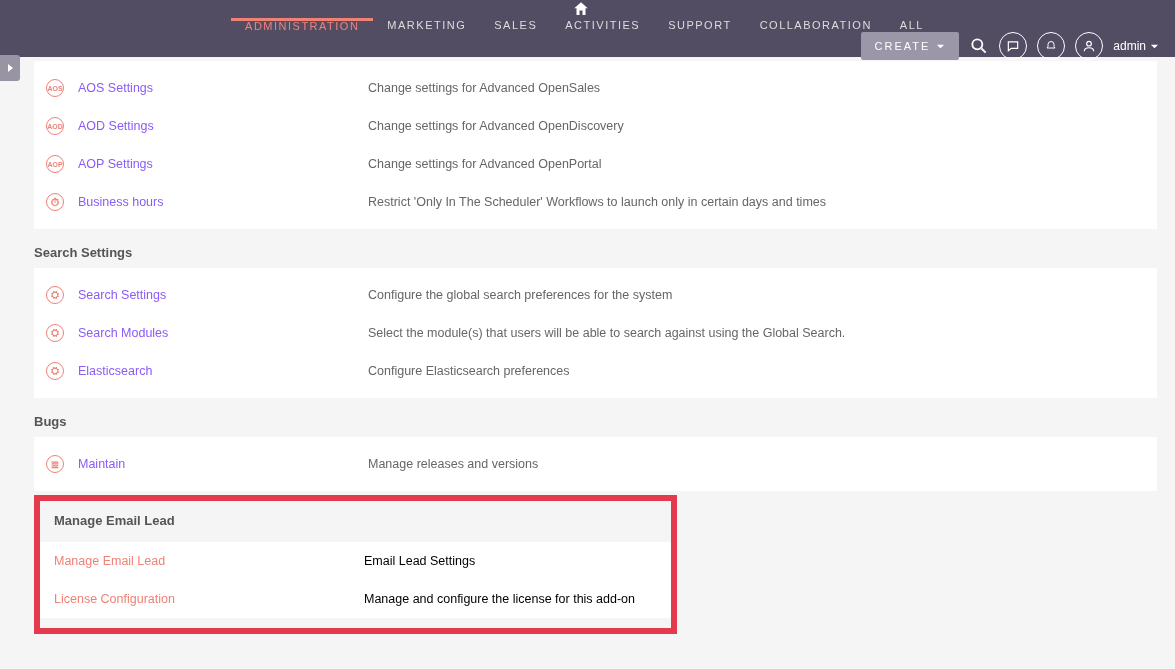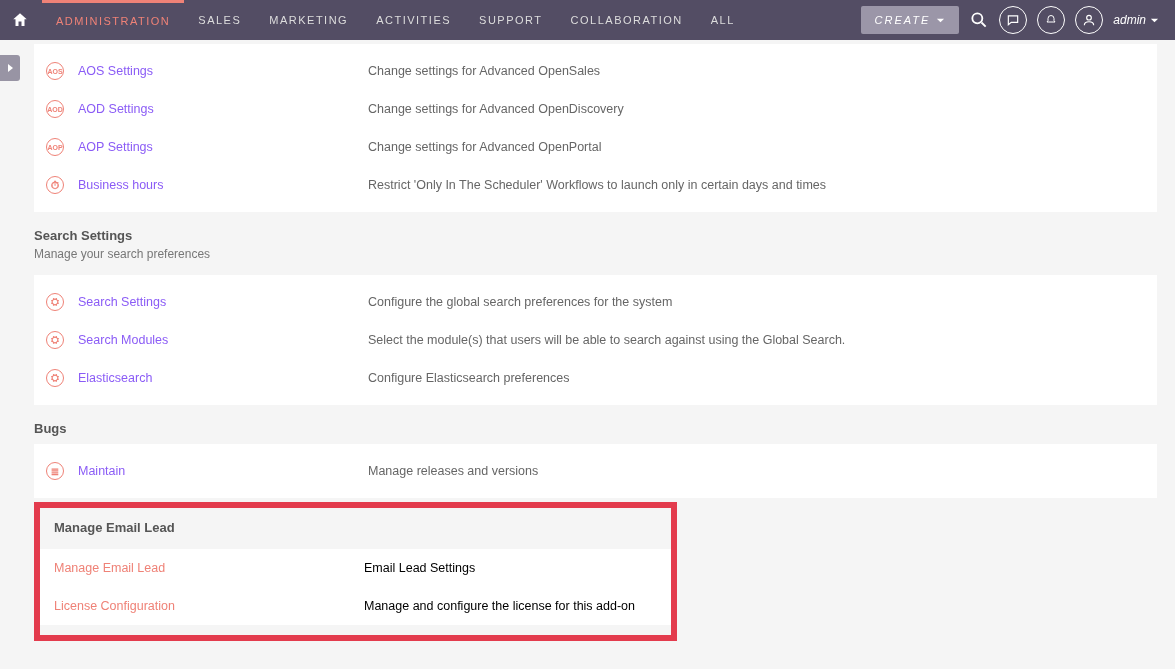--- a/index.html
+++ b/index.html
@@ -6,27 +6,28 @@
   body {
     font-family: "Helvetica Neue", Arial, sans-serif;
     font-size: 13px;
     color: #555;
     background: #f5f5f5;
     width: 1175px;
   }
 
   
   .navbar {
-    height: 40px;
+    height: 57px;
     background: #534d64;
     display: flex;
     align-items: center;
     color: #fff;
     padding: 0 16px 0 6px;
     position: relative;
+    flex-direction: column;
   }
   .navbar .home-icon {
     width: 28px; height: 28px;
     display: flex; align-items: center; justify-content: center;
     color: #fff; cursor: pointer;
     margin-right: 4px;
   }
   .nav-menu { display: flex; height: 100%; align-items: center; margin-left: 4px; }
   .nav-item {
     padding: 0 14px;
@@ -36,21 +37,21 @@
     height: 100%;
     display: flex; align-items: center;
     cursor: pointer;
     text-transform: uppercase;
   }
   .nav-item.active {
     color: #ef8277;
     border-top: 3px solid #ef8277;
     margin-top: -1px;
   }
-  .nav-right { margin-left: auto; display: flex; align-items: center; gap: 10px; font-style: italic; }
+  .nav-right { margin-left: auto; display: flex; align-items: center; gap: 10px; }
   .create-btn {
     background: #9b96a8;
     color: #fff;
     padding: 8px 14px;
     letter-spacing: 2px;
     font-size: 11px;
     display: flex; align-items: center; gap: 6px;
     cursor: pointer;
     border-radius: 2px;
   }
@@ -155,22 +156,22 @@
 <body>
 
 <div class="navbar">
   <div class="home-icon">
     <svg width="18" height="18" viewBox="0 0 24 24" fill="#fff">
         <path d="M12 3l9 8h-3v9h-4v-6h-4v6H6v-9H3z"></path>
       </svg>
   </div>
   <div class="nav-menu">
     <div class="nav-item active">ADMINISTRATION</div>
+    <div class="nav-item">MARKETING</div>
     <div class="nav-item">SALES</div>
-    <div class="nav-item">MARKETING</div>
     <div class="nav-item">ACTIVITIES</div>
     <div class="nav-item">SUPPORT</div>
     <div class="nav-item">COLLABORATION</div>
     <div class="nav-item">ALL</div>
   </div>
   <div class="nav-right">
     <div class="create-btn">
       <span>CREATE</span>
       <svg width="9" height="9" viewBox="0 0 10 10" fill="#fff">
           <path d="M1 3l4 4 4-4z"></path>
@@ -233,21 +234,20 @@
     </div>
     <div class="row">
       <div class="iconbox" style="font-size:11px;">⏱</div>
       <div class="link">Business hours</div>
       <div class="desc">Restrict 'Only In The Scheduler' Workflows to launch only in certain days and times</div>
     </div>
   </div>
 
   <div class="section-header">
     <div class="section-title">Search Settings</div>
-    <div class="section-desc">Manage your search preferences</div>
   </div>
   <div class="panel">
     <div class="row">
       <div class="iconbox" style="font-size:10px;">⛭</div>
       <div class="link">Search Settings</div>
       <div class="desc">Configure the global search preferences for the system</div>
     </div>
     <div class="row">
       <div class="iconbox" style="font-size:10px;">⛭</div>
       <div class="link">Search Modules</div>

